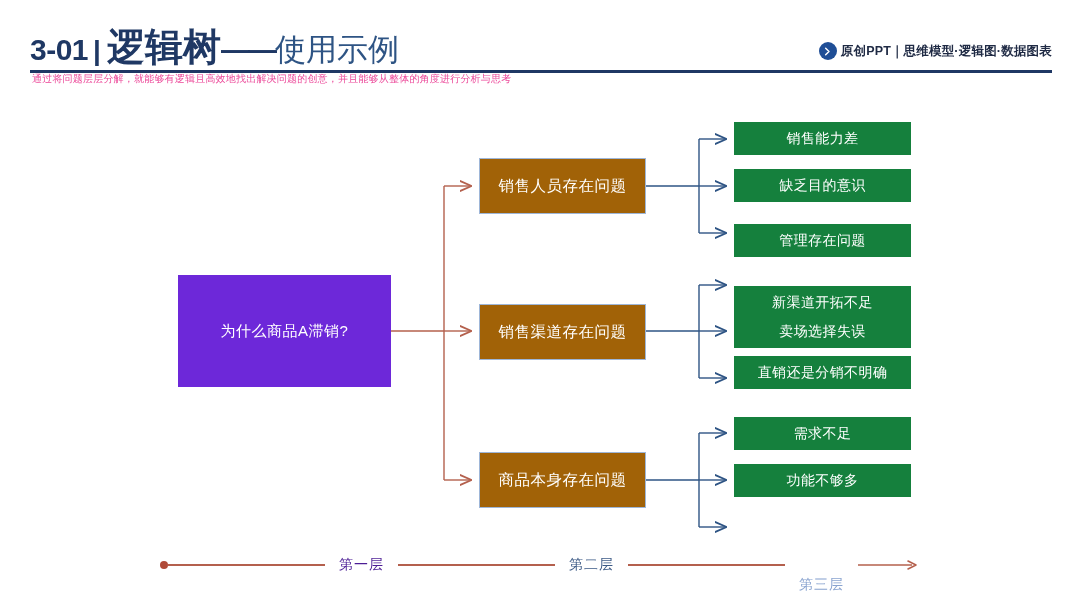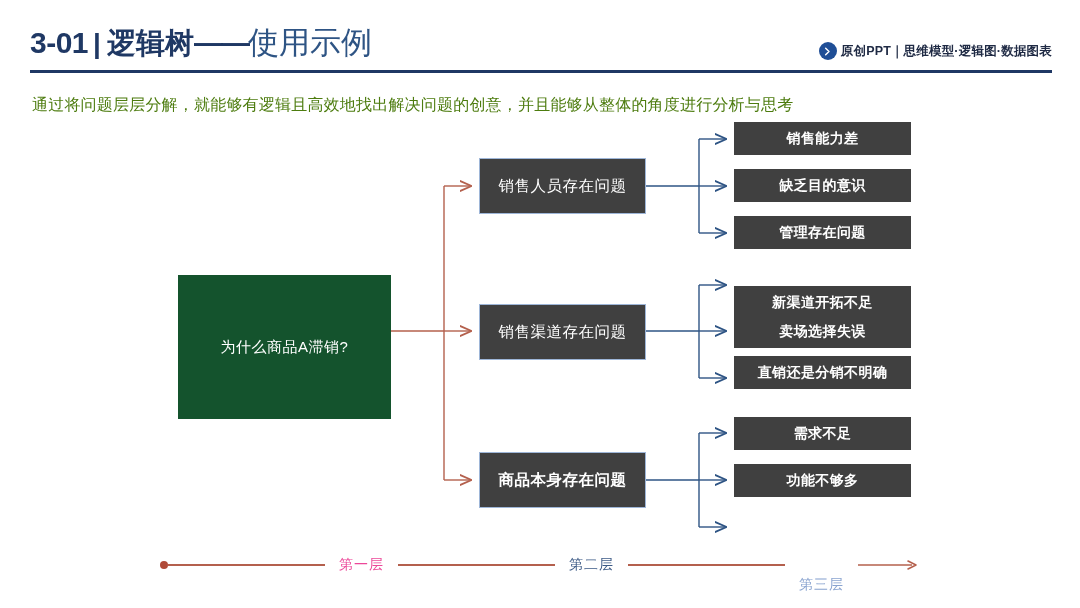--- a/index.html
+++ b/index.html
@@ -33,21 +33,21 @@
     color: #1F3864;
     letter-spacing: -0.5px;
   }
   .title-sep {
     font-size: 28px;
     font-weight: bold;
     color: #1F3864;
     margin: 0 6px 0 5px;
   }
   .title-main {
-    font-size: 29px;
+    font-size: 38px;
     font-weight: bold;
     color: #1F3864;
     letter-spacing: 0px;
     text-align: center;
   }
   .title-dash {
     font-size: 29px;
     font-weight: bold;
     color: #1F3864;
     letter-spacing: -2px;
@@ -88,23 +88,23 @@
   .header-right-text {
     font-size: 12.5px;
     color: #1F2A44;
     font-weight: bold;
     letter-spacing: 0.2px;
   }
 
   .subtitle {
     position: absolute;
     left: 32px;
-    top: 95px;
-    font-size: 16px;
-    color: #4d7c0f;
+    top: 72px;
+    font-size: 10px;
+    color: #ec4899;
     letter-spacing: 0.2px;
   }
 
   
   #diagram {
     position: absolute;
     left: 0;
     top: 0;
     width: 1080px;
     height: 608px;
@@ -115,47 +115,46 @@
     align-items: center;
     justify-content: center;
     text-align: center;
     box-sizing: border-box;
     color: #ffffff;
   }
   .root-node {
     left: 178px;
     top: 275px;
     width: 213px;
-    height: 144px;
-    background: #14532d;
+    height: 112px;
+    background: #6d28d9;
     font-size: 15px;
     letter-spacing: 0.5px;
   }
   .lvl2-node {
     width: 167px;
     height: 56px;
-    background: #404040;
+    background: #a16207;
     border: 1px solid #9EB6D8;
     font-size: 15.5px;
     letter-spacing: 0.5px;
     left: 479px;
   }
   .lvl2-a { top: 158px; }
   .lvl2-b { top: 304px; }
-  .lvl2-c { top: 452px; font-weight: bold; }
+  .lvl2-c { top: 452px; }
 
   .lvl3-node {
     width: 177px;
     height: 33px;
-    background: #404040;
+    background: #15803d;
     font-size: 14px;
     letter-spacing: 0.4px;
     left: 734px;
     color: #ffffff;
-    font-weight: bold;
   }
 
   
   .legend {
     position: absolute;
     left: 160px;
     top: 552px;
     width: 760px;
     height: 26px;
     display: flex;
@@ -176,21 +175,21 @@
   .legend-line.red { background: #B4604D; }
   .legend-line.red2 { background: #B4604D; }
   .legend-line.red3 { background: #B4604D; }
   .legend-label {
     font-size: 14px;
     padding: 0 14px;
     white-space: nowrap;
     flex: 0 0 auto;
     letter-spacing: 1px;
   }
-  .legend-label.l1 { color: #ec4899; }
+  .legend-label.l1 { color: #4c1d95; }
   .legend-label.l2 { color: #3C5A86; }
   .legend-label.l3 { color: #8AA4D0; margin-top: 40px; }
   .legend-arrow {
     flex: 0 0 auto;
     display: flex;
     align-items: center;
   }
 </style>
 </head>
 <body>
@@ -256,21 +255,21 @@
   </svg>
 
   <div class="node root-node">为什么商品A滞销?</div>
 
   <div class="node lvl2-node lvl2-a">销售人员存在问题</div>
   <div class="node lvl2-node lvl2-b">销售渠道存在问题</div>
   <div class="node lvl2-node lvl2-c">商品本身存在问题</div>
 
   <div class="node lvl3-node" style="top:122px">销售能力差</div>
   <div class="node lvl3-node" style="top:169px">缺乏目的意识</div>
-  <div class="node lvl3-node" style="top:216px">管理存在问题</div>
+  <div class="node lvl3-node" style="top:224px">管理存在问题</div>
 
   <div class="node lvl3-node" style="top:286px">新渠道开拓不足</div>
   <div class="node lvl3-node" style="top:315px">卖场选择失误</div>
   <div class="node lvl3-node" style="top:356px">直销还是分销不明确</div>
 
   <div class="node lvl3-node" style="top:464px">功能不够多</div>
   <div class="node lvl3-node" style="top:417px">需求不足</div>
 
   <div class="legend">
     <span class="legend-dot"></span>

